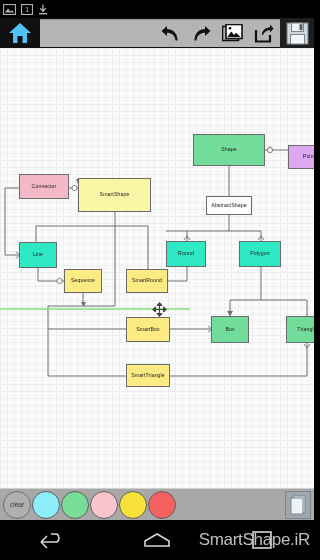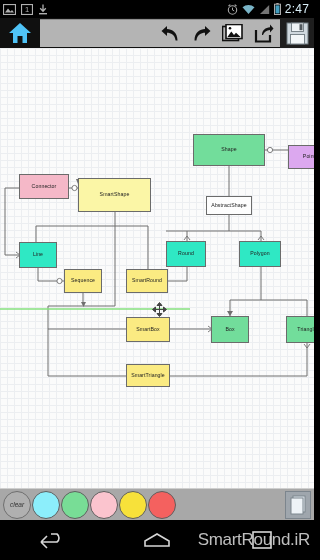--- a/index.html
+++ b/index.html
@@ -86,39 +86,20 @@
         <path d="M2 8.5 L5 4.5 L7.5 7.5 L9 6 L11 8.5 Z" fill="#cfcfcf"></path>
       </svg>
       <svg class="sb-ico" width="12" height="11" viewBox="0 0 12 11">
         <rect x="0.5" y="0.5" width="11" height="10" fill="none" stroke="#cfcfcf" stroke-width="1.2"></rect>
         <text x="6" y="8.4" font-size="7.5" fill="#cfcfcf" text-anchor="middle" font-family="Liberation Sans, sans-serif">1</text>
       </svg>
       <svg class="sb-ico" width="10" height="11" viewBox="0 0 10 11">
         <path d="M5 0.5 L5 6.5 M2.2 4.3 L5 7.2 L7.8 4.3" fill="none" stroke="#cfcfcf" stroke-width="1.3"></path>
         <rect x="1" y="9" width="8" height="1.4" fill="#cfcfcf"></rect>
       </svg>
-    </div>
-    <div class="sb-right">
-      <svg class="sb-ico" width="11" height="11" viewBox="0 0 11 11">
-        <circle cx="5.5" cy="6" r="4.2" fill="none" stroke="#c6c6c6" stroke-width="1.1"></circle>
-        <path d="M5.5 3.6 L5.5 6 L7.2 6.9" fill="none" stroke="#c6c6c6" stroke-width="1"></path>
-        <path d="M1.5 2 L3.3 0.6 M9.5 2 L7.7 0.6" stroke="#c6c6c6" stroke-width="1.1"></path>
-      </svg>
-      <svg class="sb-ico" width="13" height="11" viewBox="0 0 13 11">
-        <path d="M6.5 10 L0.5 3.2 A9 9 0 0 1 12.5 3.2 Z" fill="#8fd4ea"></path>
-      </svg>
-      <svg class="sb-ico" width="11" height="11" viewBox="0 0 11 11">
-        <path d="M10.2 1 L10.2 10 L1 10 Z" fill="#8a8a8a"></path>
-      </svg>
-      <svg class="sb-ico" width="7" height="12" viewBox="0 0 7 12">
-        <rect x="2.3" y="0" width="2.4" height="1.2" fill="#c9c9c9"></rect>
-        <rect x="0.5" y="1.2" width="6" height="10.3" fill="none" stroke="#c9c9c9" stroke-width="1"></rect>
-        <rect x="1.5" y="2.4" width="4" height="8" fill="#4eb9e0"></rect>
-      </svg>
-      <span id="clock">2:47</span>
     </div>
   </div>
 
   <div id="toolbar">
     <div id="home-btn">
       <svg width="24" height="22" viewBox="0 0 24 22">
         <path d="M12 1 L23 11 L19 11 L19 21 L14.5 21 L14.5 14 L9.5 14 L9.5 21 L5 21 L5 11 L1 11 Z" fill="#4fc3f7"></path>
       </svg>
     </div>
     <div id="tb-mid">
@@ -294,15 +275,15 @@
       <svg width="28" height="16" viewBox="0 0 28 16">
         <path d="M2 14 L2 9 L14 2 L26 9 L26 14 Z" fill="none" stroke="#d6d6d6" stroke-width="1.6"></path>
       </svg>
     </div>
     <div class="nav-btn">
       <svg width="20" height="18" viewBox="0 0 20 18">
         <rect x="1" y="1" width="18" height="16" fill="none" stroke="#d6d6d6" stroke-width="1.6"></rect>
       </svg>
     </div>
   </div>
-  <div id="watermark">SmartRound.iR</div>
+  <div id="watermark">SmartShape.iR</div>
 
 </div>
 
 </body></html>

